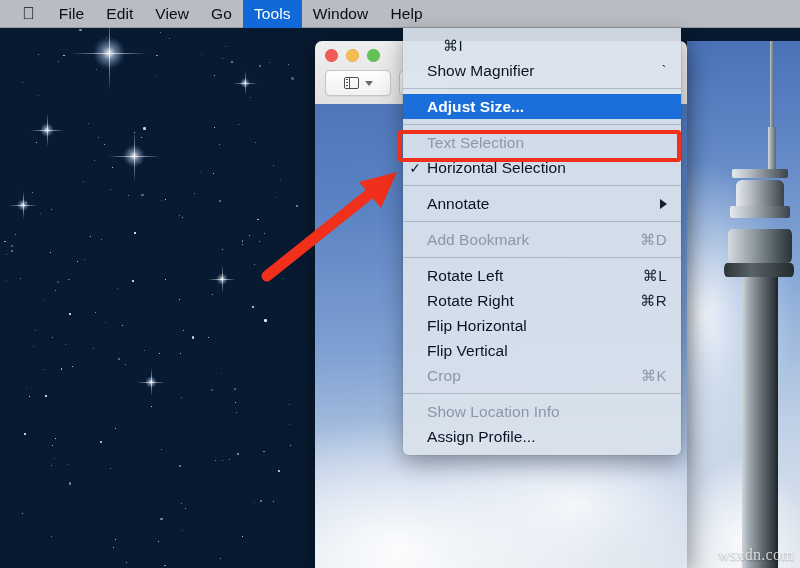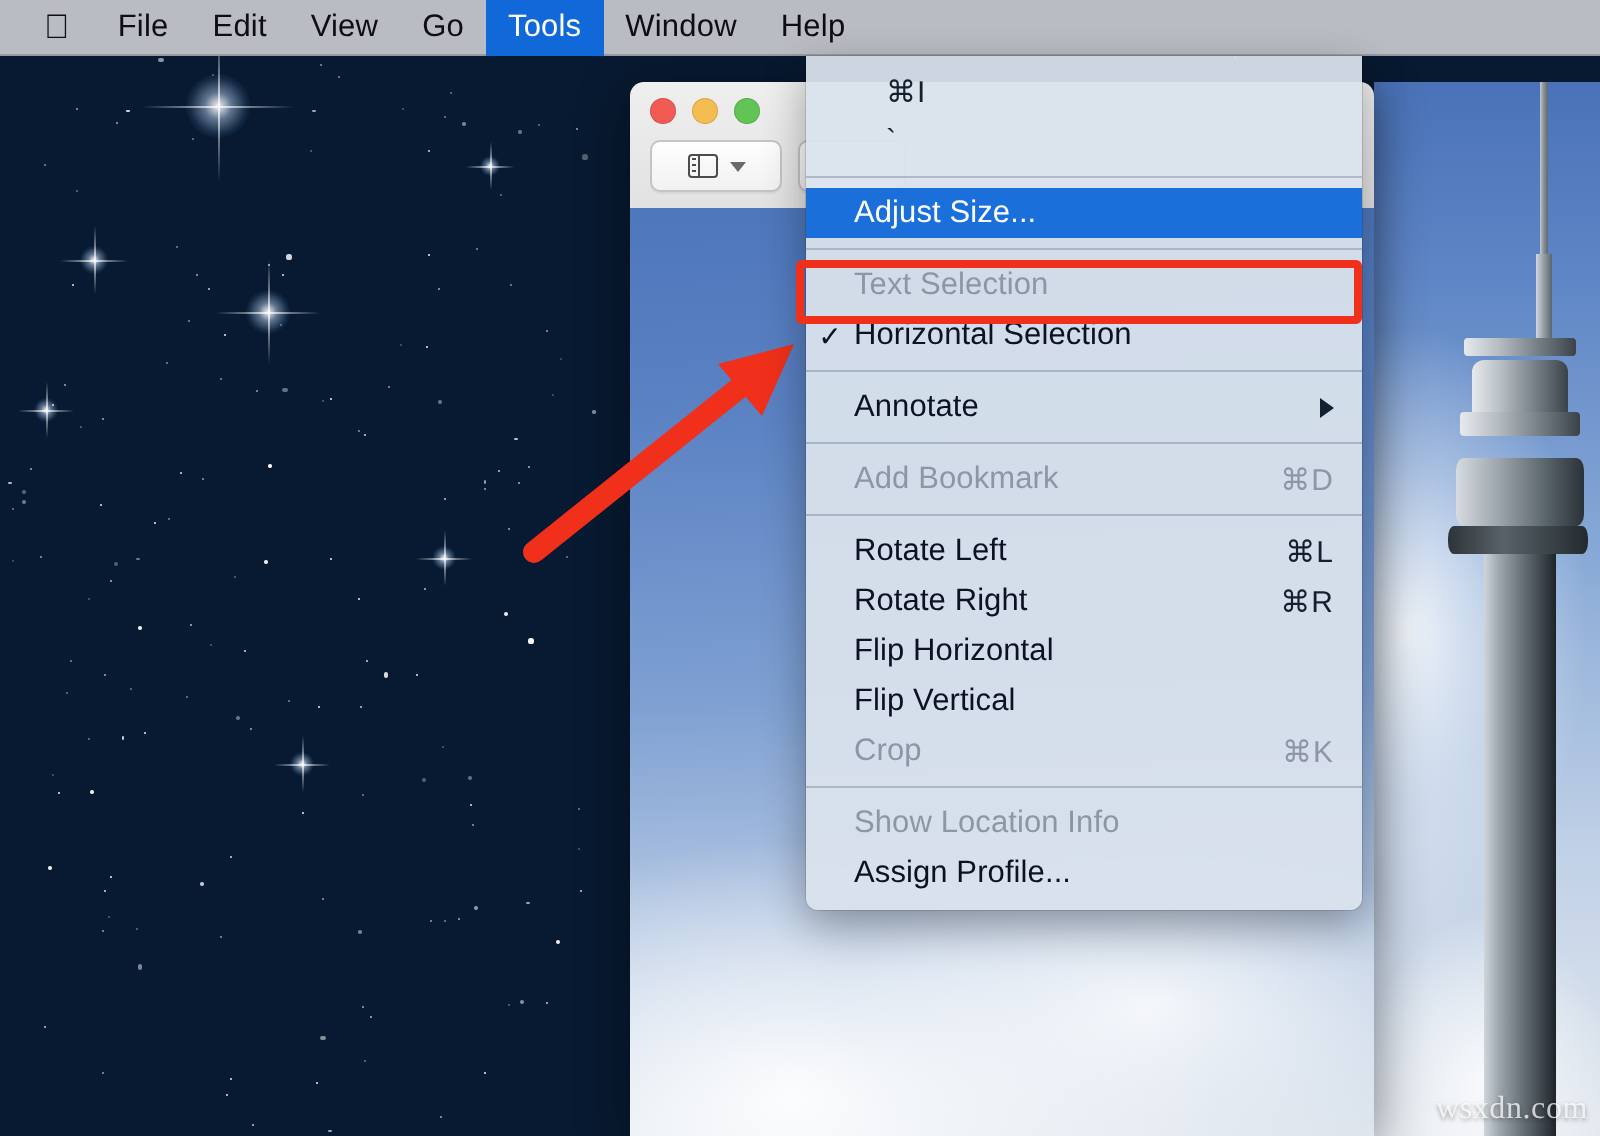--- a/index.html
+++ b/index.html
@@ -266,21 +266,21 @@
     border-top: 5px solid transparent;
     border-bottom: 5px solid transparent;
     border-left: 7px solid #14202f;
     margin-left: 14px;
   }
   .mi.disabled .label,
   .mi.disabled .shortcut { color: #8c97a6; }
   .mi.selected {
     background: #1a6fda;
   }
-  .mi.selected .label { color: #ffffff; }
+  .mi.selected .label { color: #ffffff; font-weight: bold; }
   .menu-sep {
     height: 1px;
     margin: 5px 0 5px 0;
     background: rgba(120,135,155,0.45);
   }
 
   
   .red-box {
     position: absolute;
     left: 398px; top: 130px;
@@ -574,20 +574,21 @@
     <div class="menubar-item">Help</div>
   </div>
 
   <div class="menu" id="tools-menu">
       <div class="mi">
         <span class="check"></span>
         <span class="shortcut">⌘I</span>
       </div>
       <div class="mi">
         <span class="check"></span>
+        <span class="label">Show Magnifier</span>
         <span class="shortcut">`</span>
       </div>
       <div class="menu-sep"></div>
       <div class="mi selected">
         <span class="check"></span>
         <span class="label">Adjust Size...</span>
       </div>
       <div class="menu-sep"></div>
       <div class="mi disabled">
         <span class="check"></span>

